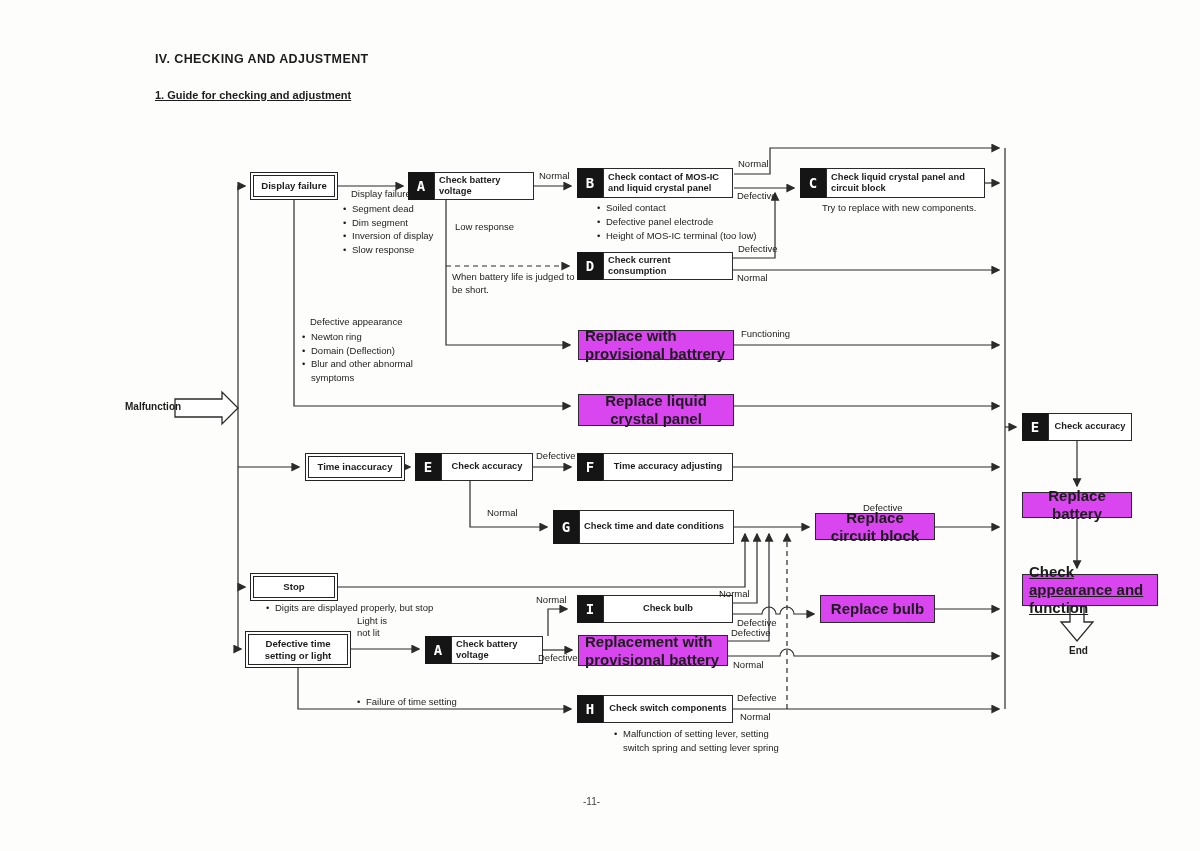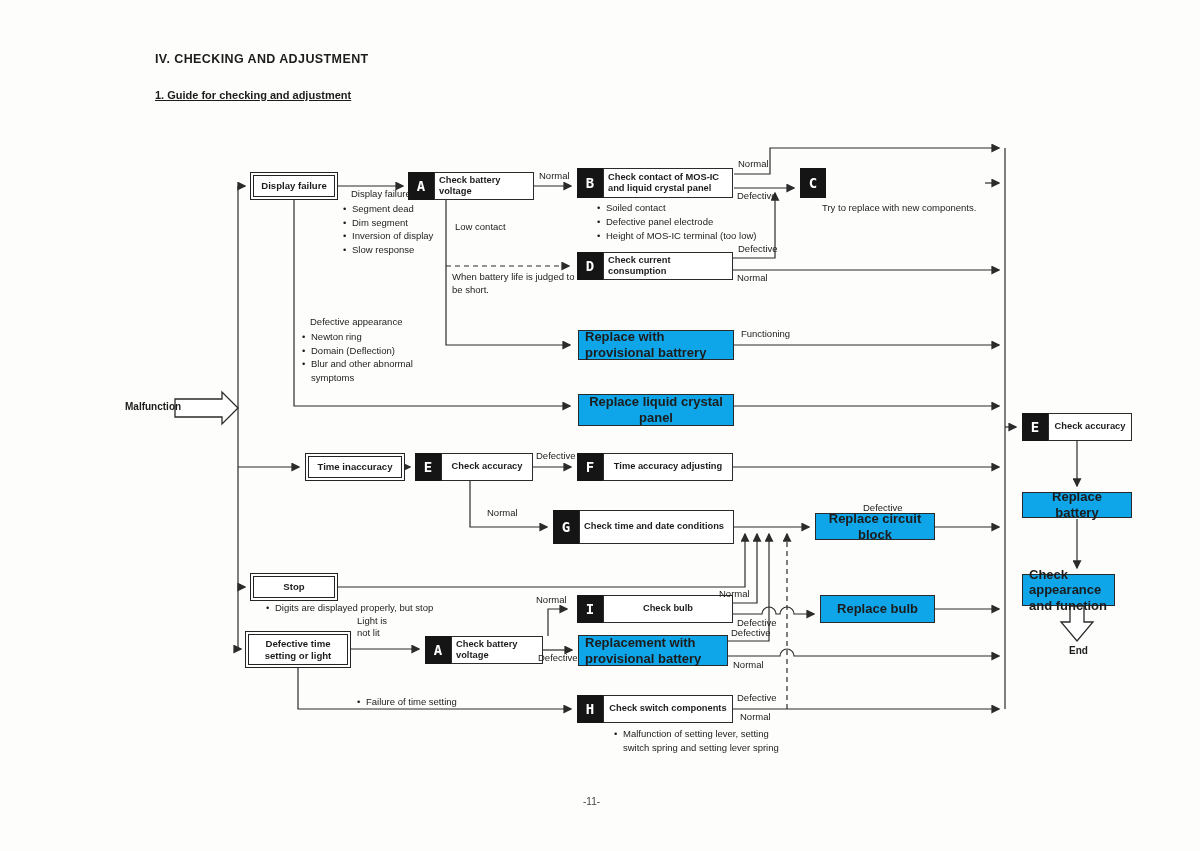--- a/index.html
+++ b/index.html
@@ -19,22 +19,22 @@
            display:flex;align-items:center;justify-content:center;
            font-weight:bold;font-size:9.6px;line-height:1.15;text-align:center;}
 
   .tbox{position:absolute;display:flex;align-items:stretch;box-sizing:border-box;}
   .tag{background:#151515;color:#fff;width:26px;flex:0 0 26px;display:flex;align-items:center;justify-content:center;
        font-family:"DejaVu Sans Mono",monospace;font-weight:bold;font-size:14px;border:1px solid #151515;box-sizing:border-box;}
   .tlabel{border:1.4px solid #2a2a2a;background:#fff;flex:1;display:flex;align-items:center;
           font-weight:bold;font-size:9.3px;line-height:1.2;padding:1px 4px;box-sizing:border-box;}
   .tlabel.ctr{justify-content:center;text-align:right;}
 
-  .pbox{position:absolute;border:1.4px solid #2a2a2a;background:#0ea5e9;display:flex;align-items:center;
-        font-weight:bold;font-size:13px;line-height:1.2;padding:1px 6px;box-sizing:border-box;}
+  .pbox{position:absolute;border:1.4px solid #2a2a2a;background:#d946ef;display:flex;align-items:center;
+        font-weight:bold;font-size:15px;line-height:1.2;padding:1px 6px;box-sizing:border-box;}
   .pbox.ctr{justify-content:center;text-align:center;}
 
   .elabel{position:absolute;font-size:9.5px;white-space:nowrap;}
   .elabel.wrap{white-space:normal;}
   .bold{font-weight:bold;}
 
   .note{position:absolute;font-size:9.5px;line-height:1.45;}
   .note .head{margin:0 0 1px 10px;}
   .note ul{margin:0;padding:0;list-style:none;}
   .note li{position:relative;padding-left:11px;}
@@ -122,20 +122,21 @@
   <div class="tbox" style="left:408px;top:172px;width:126px;height:28px;">
     <span class="tag">A</span>
     <span class="tlabel">Check battery voltage</span>
   </div>
   <div class="tbox" style="left:577px;top:168px;width:156px;height:30px;">
     <span class="tag">B</span>
     <span class="tlabel">Check contact of MOS-IC and liquid crystal panel</span>
   </div>
   <div class="tbox" style="left:800px;top:168px;width:185px;height:30px;">
     <span class="tag">C</span>
+    <span class="tlabel">Check liquid crystal panel and circuit block</span>
   </div>
   <div class="tbox" style="left:577px;top:252px;width:156px;height:28px;">
     <span class="tag">D</span>
     <span class="tlabel">Check current consumption</span>
   </div>
   <div class="tbox" style="left:415px;top:453px;width:118px;height:28px;">
     <span class="tag">E</span>
     <span class="tlabel ctr">Check accuracy</span>
   </div>
   <div class="tbox" style="left:577px;top:453px;width:156px;height:28px;">
@@ -162,24 +163,24 @@
     <span class="tag">E</span>
     <span class="tlabel ctr">Check accuracy</span>
   </div>
 
   <div class="pbox" style="left:578px;top:330px;width:156px;height:30px;">Replace with provisional battrery</div>
   <div class="pbox ctr" style="left:578px;top:394px;width:156px;height:32px;">Replace liquid crystal panel</div>
   <div class="pbox ctr" style="left:815px;top:513px;width:120px;height:27px;">Replace circuit block</div>
   <div class="pbox ctr" style="left:820px;top:595px;width:115px;height:28px;">Replace bulb</div>
   <div class="pbox" style="left:578px;top:635px;width:150px;height:31px;">Replacement with provisional battery</div>
   <div class="pbox ctr" style="left:1022px;top:492px;width:110px;height:26px;">Replace battery</div>
-  <div class="pbox" style="left:1022px;top:574px;width:93px;height:32px;">Check appearance and function</div>
+  <div class="pbox" style="left:1022px;top:574px;width:136px;height:32px;text-decoration:underline;">Check appearance and function</div>
 
   <div class="elabel" style="left:539px;top:170px;">Normal</div>
-  <div class="elabel" style="left:455px;top:221px;">Low contact</div>
+  <div class="elabel" style="left:455px;top:221px;">Low response</div>
   <div class="elabel" style="left:738px;top:158px;">Normal</div>
   <div class="elabel" style="left:737px;top:190px;">Defective</div>
   <div class="elabel" style="left:738px;top:243px;">Defective</div>
   <div class="elabel" style="left:737px;top:272px;">Normal</div>
   <div class="elabel" style="left:741px;top:328px;">Functioning</div>
   <div class="elabel" style="left:536px;top:450px;">Defective</div>
   <div class="elabel" style="left:487px;top:507px;">Normal</div>
   <div class="elabel" style="left:863px;top:502px;">Defective</div>
   <div class="elabel" style="left:536px;top:594px;">Normal</div>
   <div class="elabel" style="left:719px;top:588px;">Normal</div>

